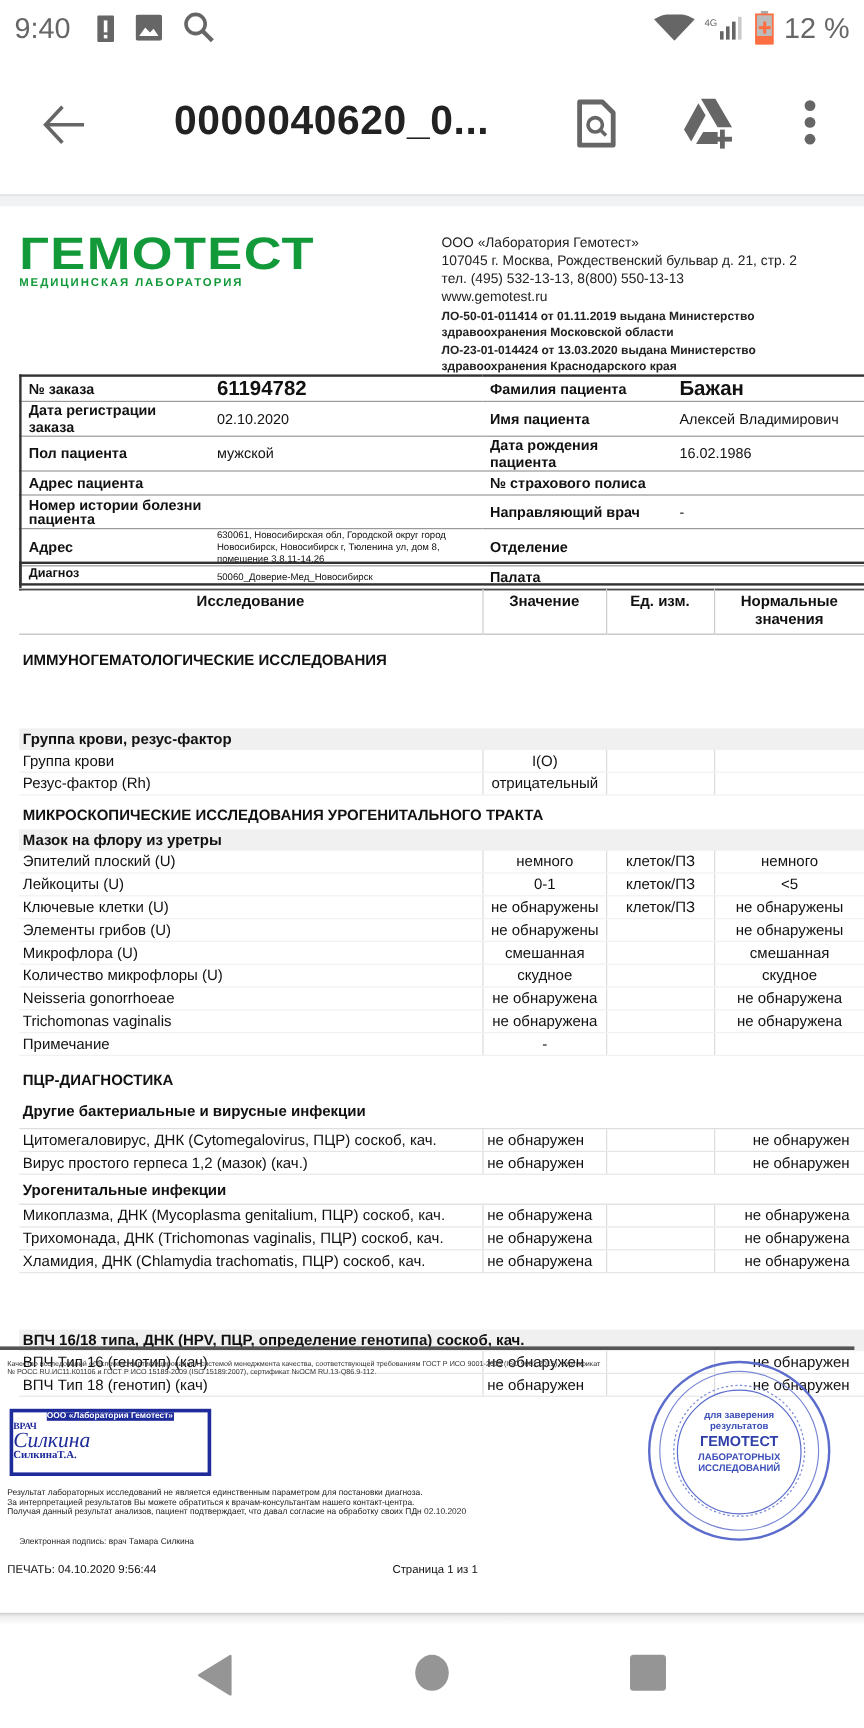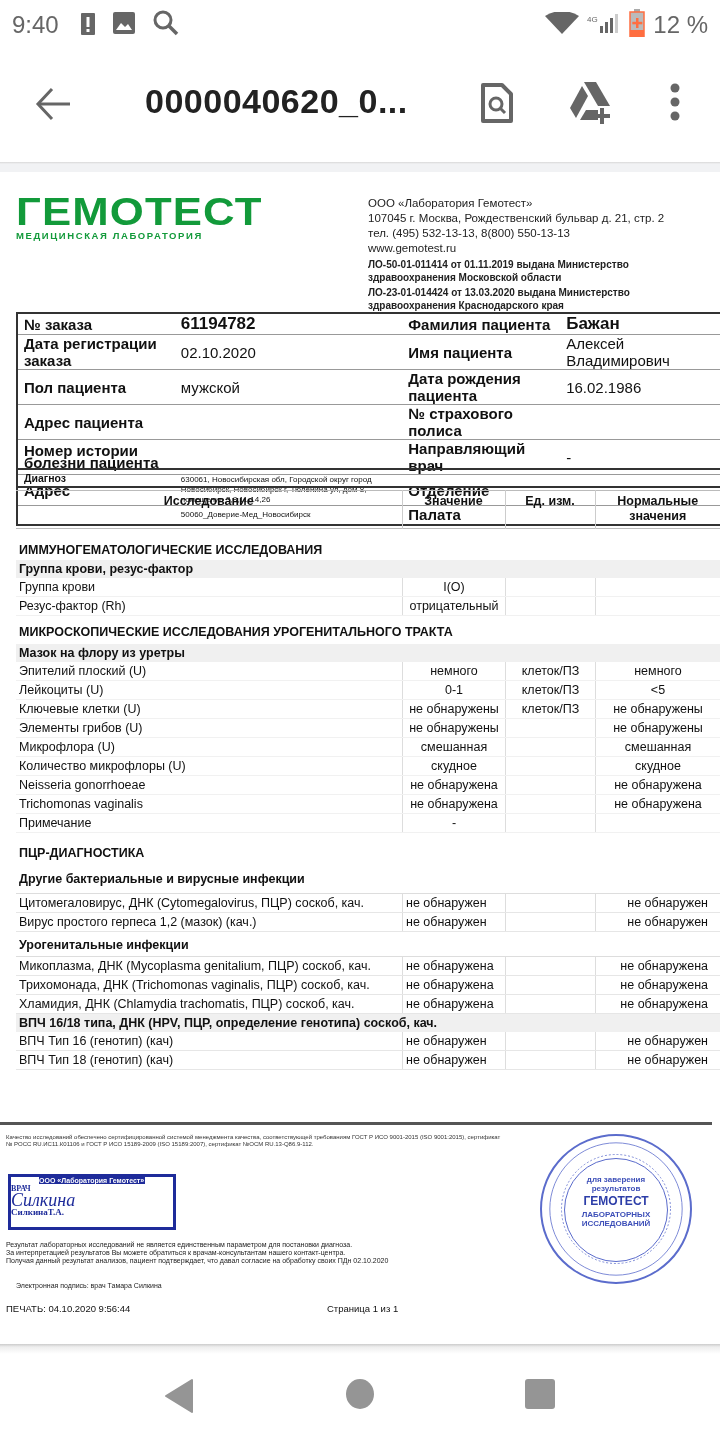--- a/index.html
+++ b/index.html
@@ -26,34 +26,34 @@
   .logo { position: absolute; left: 16px; top: 22px; }
   .logo .big { font-family: "Liberation Sans", sans-serif; font-weight: bold; font-size: 38px; color: #129a3a; letter-spacing: 1px; transform: scaleX(1.15); transform-origin: left; line-height: 36px; }
   .logo .small { font-size: 9.5px; font-weight: bold; color: #129a3a; letter-spacing: 1.6px; margin-top: 0px; }
 
   .org { position: absolute; left: 368px; top: 24px; font-size: 11.5px; line-height: 15px; color: #222; }
   .org .lic { font-size: 10px; line-height: 12.5px; font-weight: bold; margin-top: 3px; }
   .org .lic div { }
 
   table { border-collapse: collapse; }
   .patient { position: absolute; left: 16px; top: 140px; width: 710px; border-top: 2px solid #333; border-bottom: 2px solid #333; border-left: 2px solid #333; }
-  .patient td { font-size: 15px; border-bottom: 1px solid #999; padding: 0 6px; vertical-align: middle; }
+  .patient td { font-size: 12px; border-bottom: 1px solid #999; padding: 0 6px; vertical-align: middle; }
   .patient td.lbl { font-weight: bold; }
   .patient td.val-big { font-size: 17px; font-weight: bold; }
   .patient td.addr { font-size: 8px; line-height: 10px; }
 
   .diag { position: absolute; left: 16px; top: 296px; width: 710px; height: 20px; border: 2px solid #333; border-right: none; font-size: 10.5px; font-weight: bold; padding: 2px 6px; }
 
   .results-head { position: absolute; left: 16px; top: 318px; width: 704px; border-top: 1px solid #bbb; border-bottom: 1px solid #bbb; }
   .results-head td { font-size: 12.5px; font-weight: bold; text-align: center; vertical-align: top; padding-top: 3px; height: 38px; border-right: 1px solid #ccc; }
   .results-head td:last-child { border-right: none; }
 
   .results { position: absolute; left: 16px; top: 364px; width: 704px; }
   .sec-title { font-size: 12.5px; font-weight: bold; padding: 3px; height: 24px; line-height: 22px; }
-  .sub-title { font-size: 12.5px; font-weight: bold; background: #f0f0f0; height: 18px; line-height: 18px; padding: 0 3px; }
+  .sub-title { font-size: 12.5px; font-weight: bold; background: #f0f0f0; height: 18px; line-height: 18px; padding: 0 3px; margin-top: 47px; }
   .sub-plain { font-size: 12.5px; font-weight: bold; height: 30px; line-height: 32px; padding: 0 3px; }
   .row { display: flex; font-size: 12.5px; border-bottom: 1px solid #f1f1f1; min-height: 18px; line-height: 16px; }
   .row > div { padding: 1px 3px; }
   .c1 { width: 386px; }
   .c2 { width: 103px; text-align: center; border-left: 1px solid #ddd; }
   .c3 { width: 90px; text-align: center; border-left: 1px solid #ddd; }
   .c4 { width: 125px; text-align: center; border-left: 1px solid #ddd; }
   .pcr .c2 { text-align: left; }
   .pcr .c4 { text-align: right; padding-right: 12px; }
   .pcr .row { border-bottom: 1px solid #e6e6e6; }

